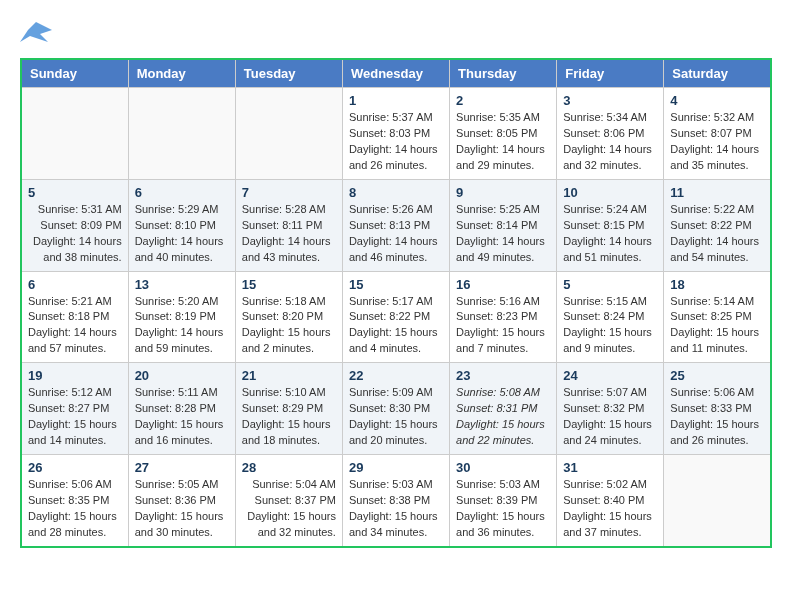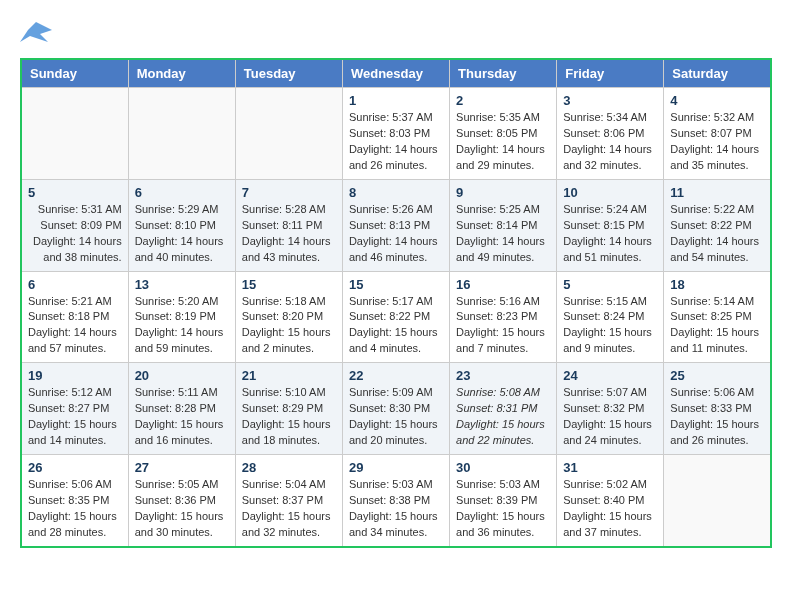--- a/index.html
+++ b/index.html
@@ -317,21 +317,21 @@
         </td>
         <td>
           <span class="day-num">27</span>
           <div class="day-info" style="white-space: pre-line;">Sunrise: 5:05 AM
 Sunset: 8:36 PM
 Daylight: 15 hours
 and 30 minutes.</div>
         </td>
         <td>
           <span class="day-num">28</span>
-          <div class="day-info" style="white-space: pre-line;">Sunrise: 5:04 AM
+          <div class="day-info" style="white-space: pre-line; text-align: right;">Sunrise: 5:04 AM
 Sunset: 8:37 PM
 Daylight: 15 hours
 and 32 minutes.</div>
         </td>
         <td>
           <span class="day-num">29</span>
           <div class="day-info" style="white-space: pre-line;">Sunrise: 5:03 AM
 Sunset: 8:38 PM
 Daylight: 15 hours
 and 34 minutes.</div>

